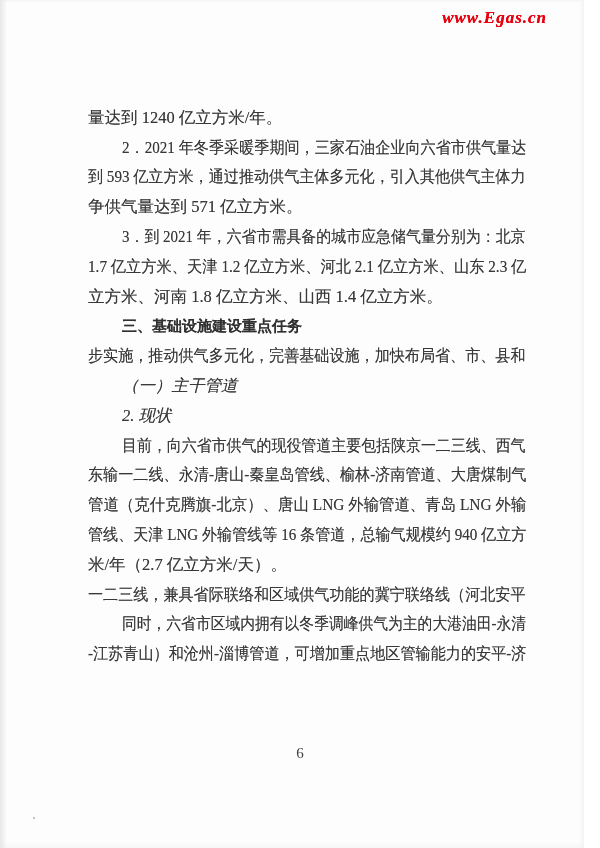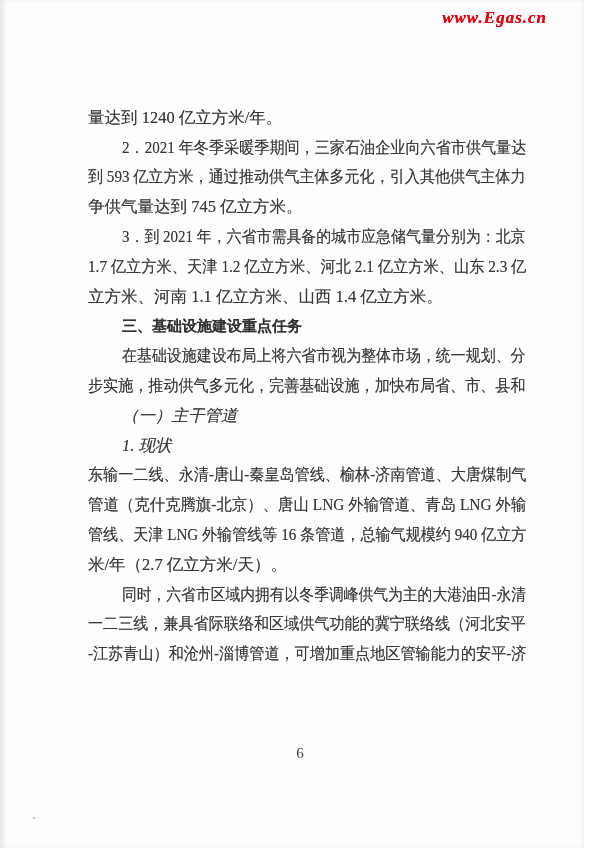--- a/index.html
+++ b/index.html
@@ -76,63 +76,63 @@
   <div class="line style-body">
         <span class="txt">量达到 1240 亿立方米/年。</span>
       </div>
       <div class="line style-body indent justify">
         <span class="txt" style="transform: scaleX(0.9161);">2．2021 年冬季采暖季期间，三家石油企业向六省市供气量达</span>
       </div>
       <div class="line style-body justify">
         <span class="txt" style="transform: scaleX(0.914405);">到 593 亿立方米，通过推动供气主体多元化，引入其他供气主体力</span>
       </div>
       <div class="line style-body">
-        <span class="txt">争供气量达到 745 亿立方米。</span>
+        <span class="txt">争供气量达到 571 亿立方米。</span>
       </div>
       <div class="line style-body indent justify">
         <span class="txt" style="transform: scaleX(0.90583);">3．到 2021 年，六省市需具备的城市应急储气量分别为：北京</span>
       </div>
       <div class="line style-body justify">
         <span class="txt" style="transform: scaleX(0.924051);">1.7 亿立方米、天津 1.2 亿立方米、河北 2.1 亿立方米、山东 2.3 亿</span>
       </div>
       <div class="line style-body">
-        <span class="txt">立方米、河南 1.1 亿立方米、山西 1.4 亿立方米。</span>
+        <span class="txt">立方米、河南 1.8 亿立方米、山西 1.4 亿立方米。</span>
       </div>
       <div class="line style-heading indent">
         <span class="txt">三、基础设施建设重点任务</span>
-      </div>
-      <div class="line style-body indent justify">
-        <span class="txt" style="transform: scaleX(0.90583);">在基础设施建设布局上将六省市视为整体市场，统一规划、分</span>
       </div>
       <div class="line style-body justify">
         <span class="txt" style="transform: scaleX(0.914405);">步实施，推动供气多元化，完善基础设施，加快布局省、市、县和</span>
       </div>
       <div class="line style-kai indent">
         <span class="txt">（一）主干管道</span>
       </div>
       <div class="line style-kai indent">
-        <span class="txt">1. 现状</span>
+        <span class="txt">2. 现状</span>
+      </div>
+      <div class="line style-body indent justify">
+        <span class="txt" style="transform: scaleX(0.90583);">目前，向六省市供气的现役管道主要包括陕京一二三线、西气</span>
       </div>
       <div class="line style-body justify">
         <span class="txt" style="transform: scaleX(0.916318);">东输一二线、永清-唐山-秦皇岛管线、榆林-济南管道、大唐煤制气</span>
       </div>
       <div class="line style-body justify">
         <span class="txt" style="transform: scaleX(0.933902);">管道（克什克腾旗-北京）、唐山 LNG 外输管道、青岛 LNG 外输</span>
       </div>
       <div class="line style-body justify">
         <span class="txt" style="transform: scaleX(0.914405);">管线、天津 LNG 外输管线等 16 条管道，总输气规模约 940 亿立方</span>
       </div>
       <div class="line style-body">
         <span class="txt">米/年（2.7 亿立方米/天）。</span>
       </div>
+      <div class="line style-body justify">
+        <span class="txt" style="transform: scaleX(0.914405);">一二三线，兼具省际联络和区域供气功能的冀宁联络线（河北安平</span>
+      </div>
       <div class="line style-body indent justify">
         <span class="txt" style="transform: scaleX(0.895787);">同时，六省市区域内拥有以冬季调峰供气为主的大港油田-永清</span>
-      </div>
-      <div class="line style-body justify">
-        <span class="txt" style="transform: scaleX(0.914405);">一二三线，兼具省际联络和区域供气功能的冀宁联络线（河北安平</span>
       </div>
       <div class="line style-body justify">
         <span class="txt" style="transform: scaleX(0.916318);">-江苏青山）和沧州-淄博管道，可增加重点地区管输能力的安平-济</span>
       </div>
     </div>
 
   <div class="page-number">6</div>
 
 </div>
 

